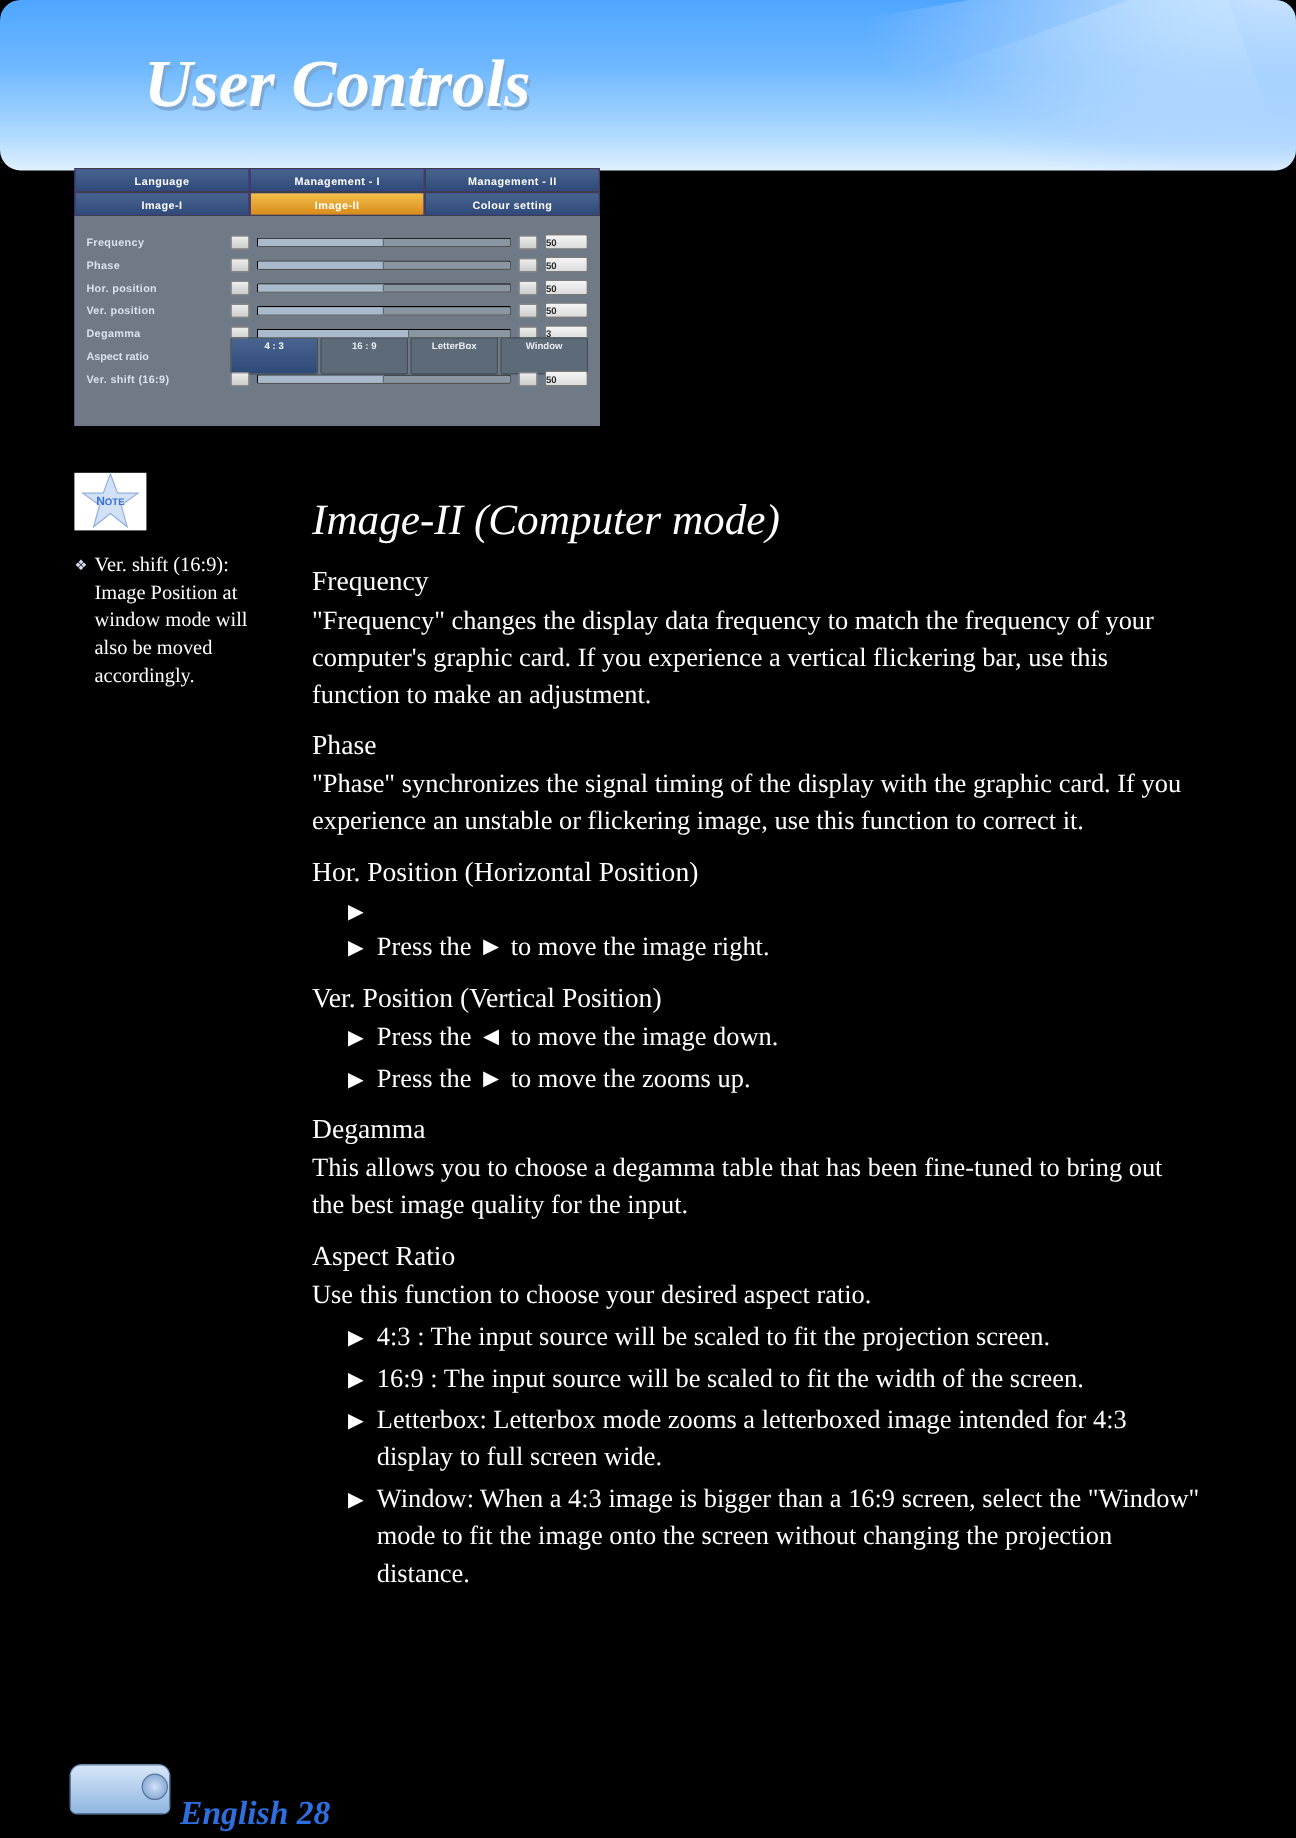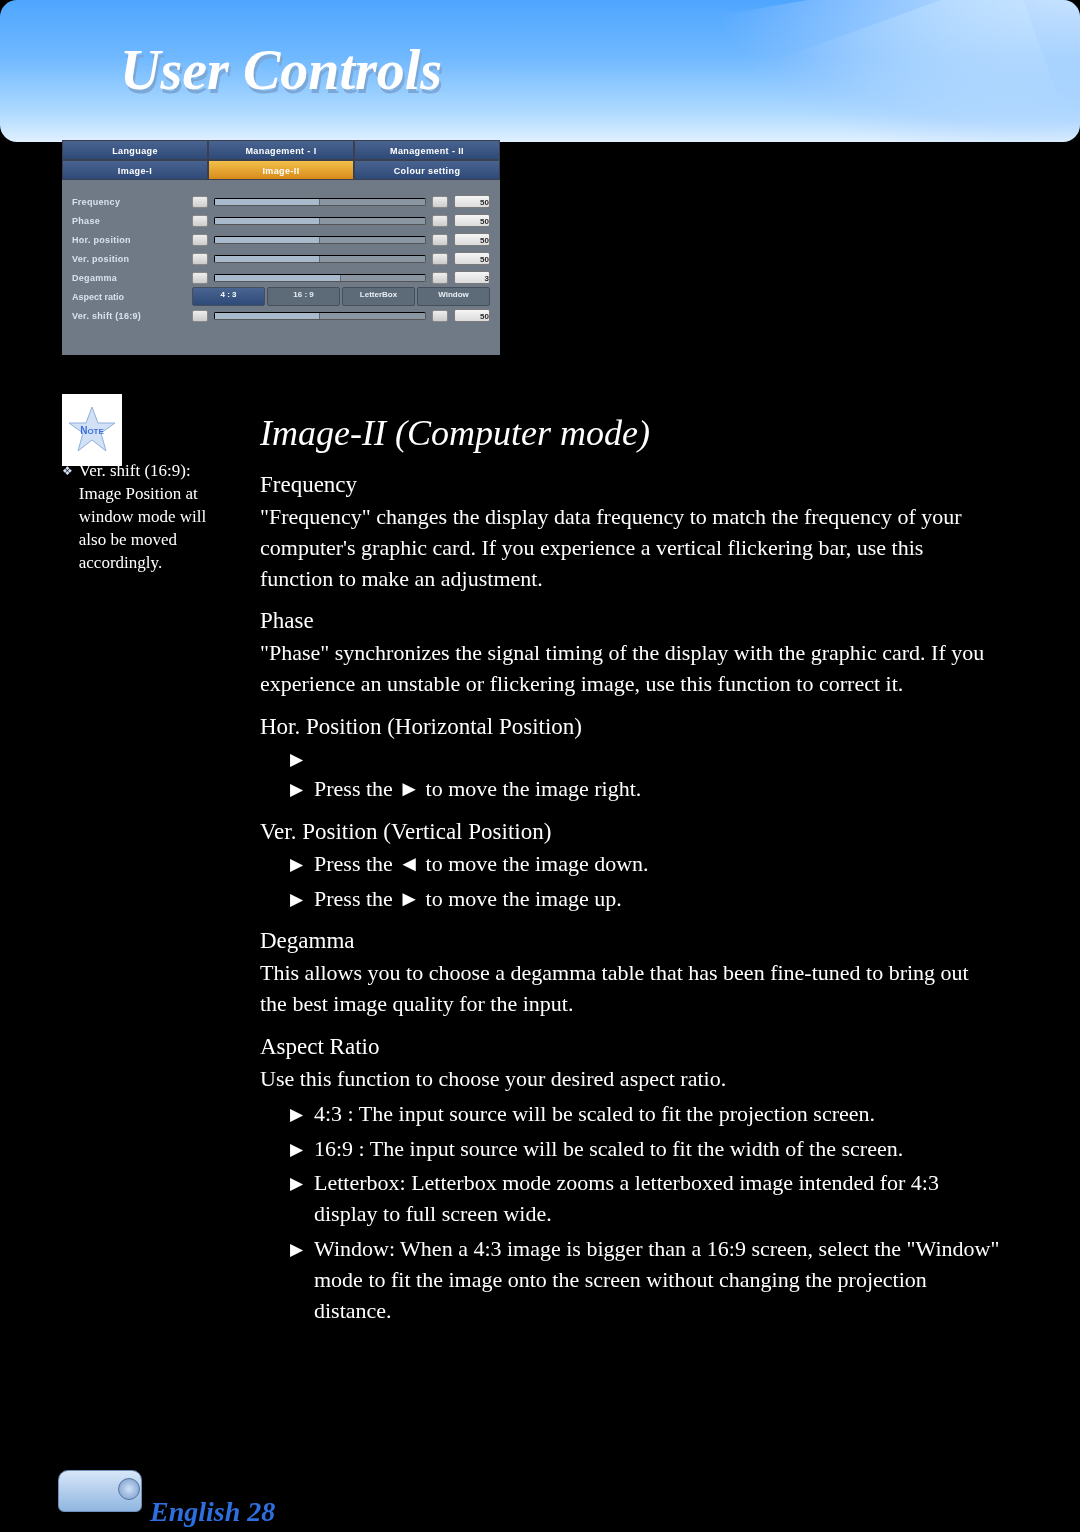--- a/index.html
+++ b/index.html
@@ -140,63 +140,63 @@
   }
   .menu-row .valbox {
     width: 36px;
     height: 13px;
     background: linear-gradient(#f5f5f5,#dcdcdc);
     border: 1px solid #7a7a7a;
     border-radius: 2px;
     color: #2b2b2b;
     font-size: 8px;
     font-weight: bold;
-    text-align: right;
+    text-align: left;
     line-height: 13px;
   }
   .aspect-row {
     display: flex;
     align-items: center;
     height: 19px;
   }
   .aspect-row .lbl {
     width: 120px;
     color: #d9e2ef;
     font-size: 9px;
     font-weight: bold;
   }
   .aspect-opts {
     flex: 1;
     display: flex;
     gap: 2px;
   }
   .aspect-opt {
     flex: 1;
-    height: 19px;
+    height: 31px;
     font-size: 8px;
     font-weight: bold;
     text-align: center;
     line-height: 13px;
     color: #e8edf3;
     background: #5d6b79;
     border: 1px solid #444f5b;
     border-radius: 2px;
   }
   .aspect-opt.sel {
     background: linear-gradient(#4a6490,#2e4a78);
     color: #fff;
   }
 
   
   .note-star {
     position: absolute;
     left: 62px;
     top: 394px;
     width: 60px;
-    height: 72px;
+    height: 48px;
     background: #fff;
     display: flex;
     align-items: center;
     justify-content: center;
   }
   .note-star svg { width: 52px; height: 50px; }
   .note-star .ntext {
     position: absolute;
     font-size: 10px;
     font-weight: bold;
@@ -427,21 +427,21 @@
     <span class="txt">Press the ► to move the image right.</span>
   </div>
 
   <div class="para-h">Ver. Position (Vertical Position)</div>
   <div class="sub-item">
     <span class="arrow">▶</span>
     <span class="txt">Press the ◄ to move the image down.</span>
   </div>
   <div class="sub-item">
     <span class="arrow">▶</span>
-    <span class="txt">Press the ► to move the image up.</span>
+    <span class="txt">Press the ► to move the zooms up.</span>
   </div>
 
   <div class="para-h">Degamma</div>
   <div class="para-p">This allows you to choose a degamma table that has been fine-tuned to bring out the best image quality for the input.</div>
 
   <div class="para-h">Aspect Ratio</div>
   <div class="para-p">Use this function to choose your desired aspect ratio.</div>
   <div class="sub-item">
     <span class="arrow">▶</span>
     <span class="txt">4:3 : The input source will be scaled to fit the projection screen.</span>

